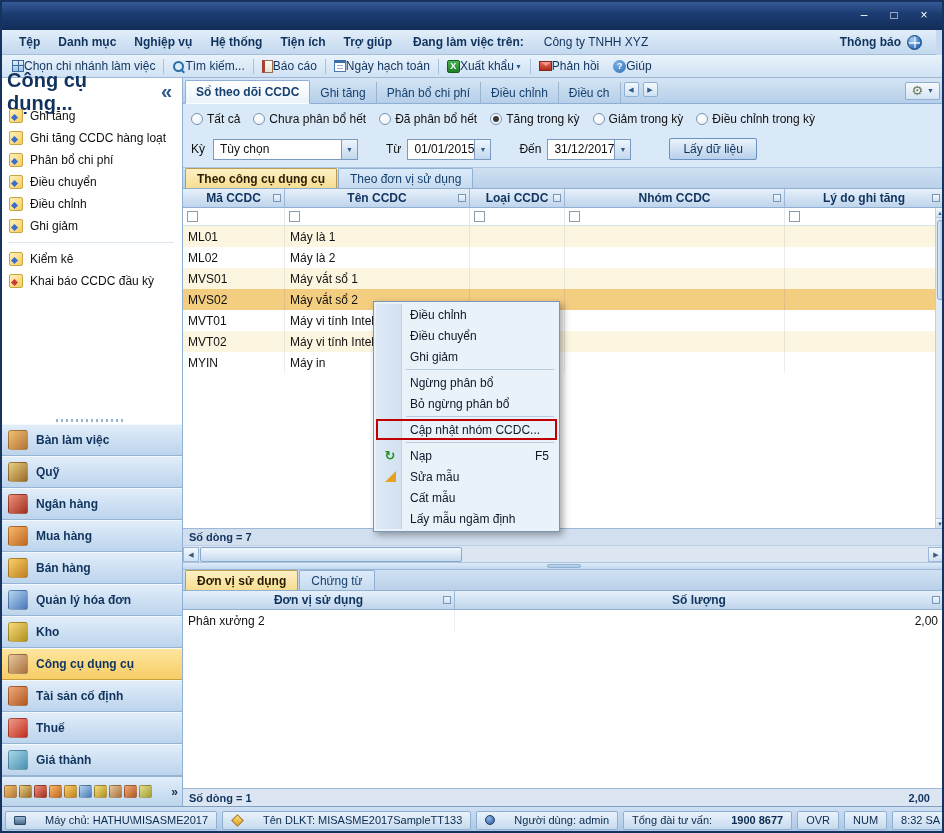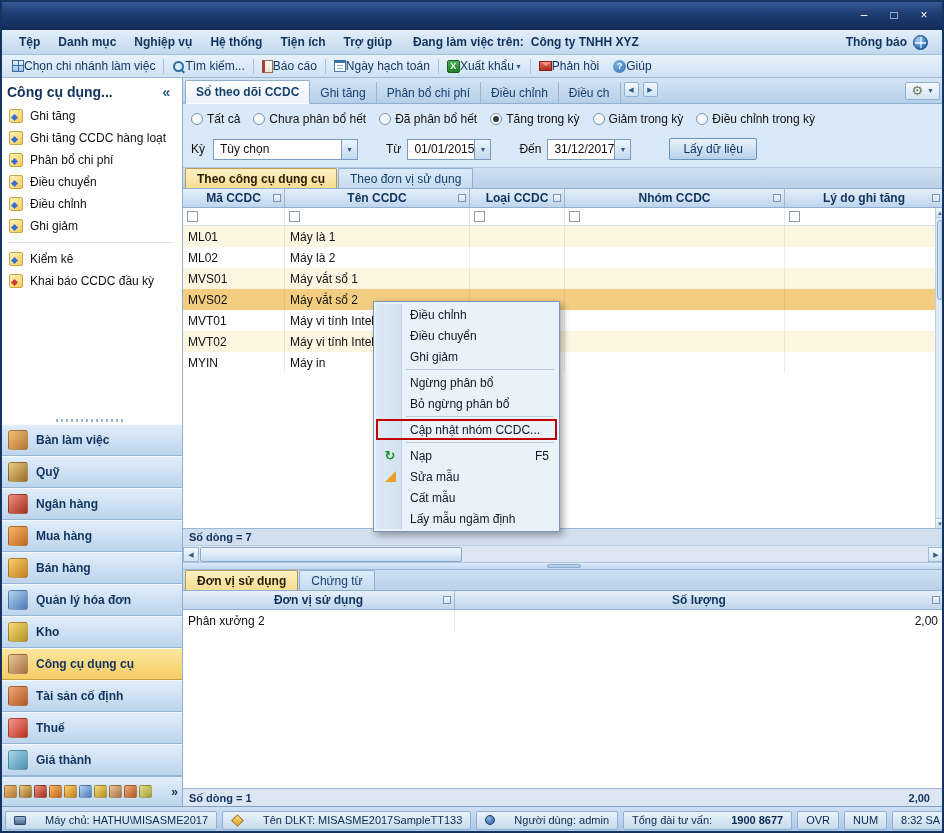--- a/index.html
+++ b/index.html
@@ -7,26 +7,26 @@
   font-family:"Liberation Sans","DejaVu Sans",sans-serif;font-size:12px;color:#101010}
 .window-border{position:absolute;inset:0;border:2px solid #16325e;pointer-events:none;z-index:100}
 
 
 .titlebar{position:absolute;left:0;top:0;right:0;height:30px;
   background:linear-gradient(#3a5f9e 0%,#1c3c72 45%,#122c58 100%);
   display:flex;align-items:center;justify-content:flex-end;padding-right:8px;gap:6px}
 .wc{width:24px;height:17px;display:flex;align-items:center;justify-content:center;color:#fff;font-size:12px}
 
 
-.menubar{position:absolute;left:0;top:30px;right:2px;height:25px;
+.menubar{position:absolute;left:0;top:30px;right:8px;height:25px;
   background:linear-gradient(#e3eefa,#c2d8ee);border-bottom:1px solid #a6c0dc;
   display:flex;align-items:center;padding:0 10px;color:#10335e}
 .menu-item{padding:3px 9px;font-weight:bold}
 .mb-working{margin-left:12px;font-weight:bold}
-.mb-company{font-weight:bold;margin-left:7px}
+.mb-company{font-weight:normal;margin-left:20px}
 .mb-right{margin-left:auto;display:flex;align-items:center;gap:6px;font-weight:bold;padding-right:4px}
 .icon-globe{width:15px;height:15px;border-radius:50%;background:radial-gradient(circle at 35% 30%,#a8d0f4,#2e6db4 70%);border:1px solid #1c4a80;position:relative}
 .icon-globe::before{content:"";position:absolute;left:1px;right:1px;top:6px;height:2px;background:rgba(255,255,255,.7)}
 .icon-globe::after{content:"";position:absolute;top:1px;bottom:1px;left:6px;width:2px;background:rgba(255,255,255,.55)}
 
 
 .toolbar{position:absolute;left:0;top:55px;right:0;height:23px;
   background:linear-gradient(#e9f2fb,#cfe2f4);border-bottom:1px solid #9db9d6;
   display:flex;align-items:center;padding:0 5px;color:#10335e}
 .tb-item{display:flex;align-items:center;padding:2px 7px;white-space:nowrap}
@@ -42,21 +42,21 @@
 .icon-calendar{width:12px;height:12px;background:#fff;border:1px solid #4a7ab0;border-top:3px solid #3a6ea5;position:relative}
 .icon-calendar::before{content:"";position:absolute;left:2px;top:2px;right:2px;height:1px;background:#9ab4d0}
 .icon-calendar::after{content:"";position:absolute;left:2px;top:5px;right:2px;height:1px;background:#9ab4d0}
 .icon-excel{width:13px;height:13px;background:linear-gradient(#4ab454,#1e7e28);border:1px solid #156018;border-radius:2px;color:#fff;font-size:9px;font-weight:bold;display:flex;align-items:center;justify-content:center}
 .icon-feedback{width:13px;height:10px;background:linear-gradient(#e86a5a,#b03020);border:1px solid #8a2015;position:relative}
 .icon-feedback::before{content:"";position:absolute;left:1px;top:0;border-left:5px solid transparent;border-right:5px solid transparent;border-top:4px solid #f0988a}
 .icon-help{width:13px;height:13px;border-radius:50%;background:radial-gradient(circle at 35% 30%,#7ab2e8,#2e6db4);color:#fff;font-size:9px;font-weight:bold;display:flex;align-items:center;justify-content:center}
 
 
 .sidebar{position:absolute;left:0;top:78px;width:183px;bottom:27px;background:#fff;border-right:1px solid #8fb0d2;display:flex;flex-direction:column;z-index:5}
-.sb-header{height:27px;display:flex;align-items:center;padding:0 7px;color:#10335e;font-size:14px;font-weight:bold;flex:0 0 auto}
+.sb-header{height:27px;display:flex;align-items:center;padding:0 7px;color:#10335e;font-size:20px;font-weight:bold;flex:0 0 auto}
 .sb-collapse{margin-left:auto;width:17px;height:17px;display:flex;align-items:center;justify-content:center;color:#2e5a8a;font-weight:bold}
 .sb-item{height:22px;display:flex;align-items:center;gap:7px;padding:0 9px;flex:0 0 auto;white-space:nowrap}
 .doc-icon{width:14px;height:14px;background:linear-gradient(135deg,#fff2bc,#f6cd5e);border:1px solid #c9a53f;border-radius:2px;position:relative;flex:0 0 auto}
 .doc-icon::after{content:"";position:absolute;left:2px;bottom:2px;width:5px;height:5px;background:#3a6ecc;transform:rotate(45deg)}
 .doc-icon.red::after{background:#cc3a3a}
 .sb-sep{height:1px;background:#dce6f0;margin:5px 8px;flex:0 0 auto}
 .sb-fill{flex:1 1 auto}
 .sb-dots{height:7px;display:flex;align-items:center;justify-content:center;flex:0 0 auto}
 .sb-dots span{width:70px;height:3px;background-image:repeating-linear-gradient(90deg,#9ab4d0 0 2px,transparent 2px 5px)}
 .module{height:32px;display:flex;align-items:center;gap:8px;padding:0 8px;

